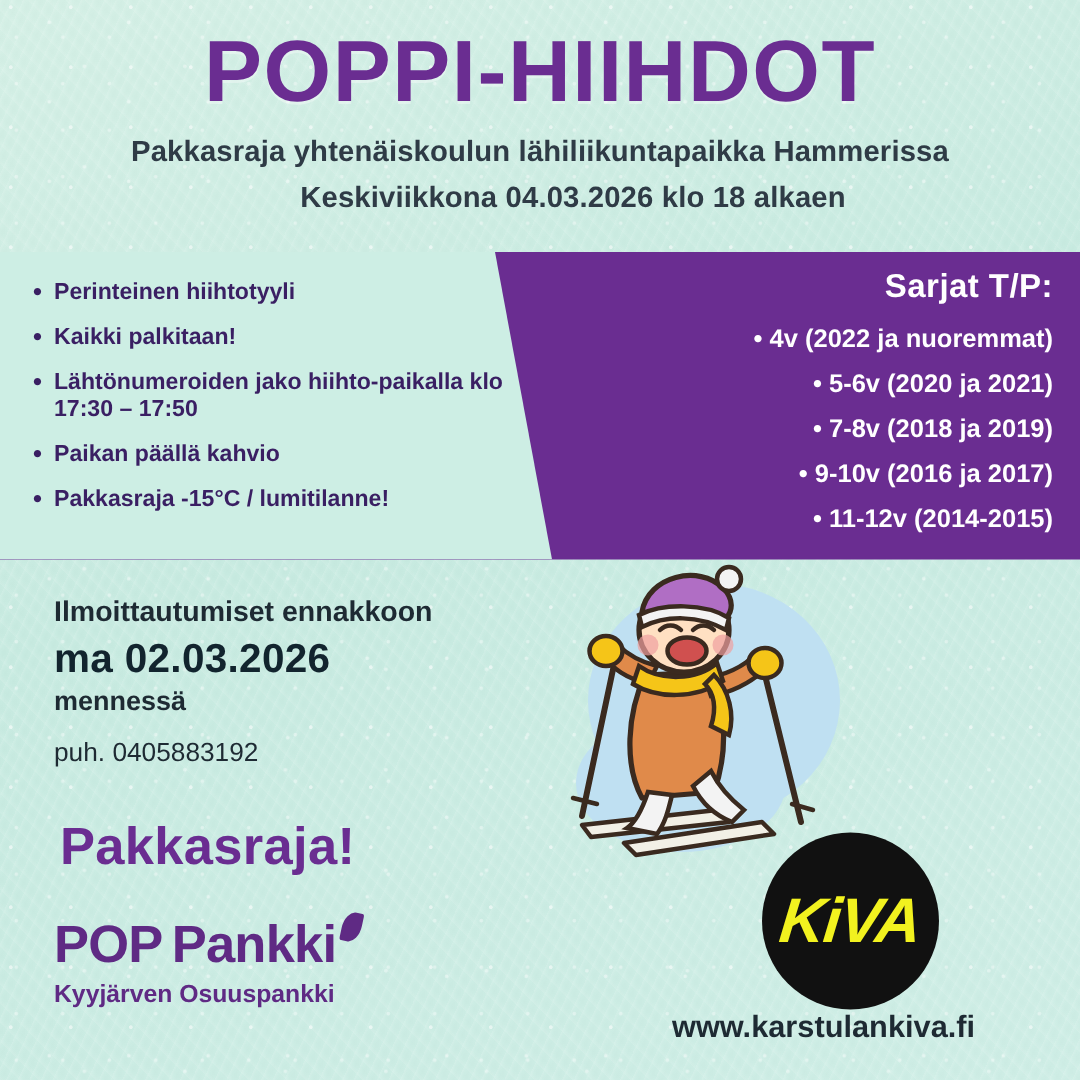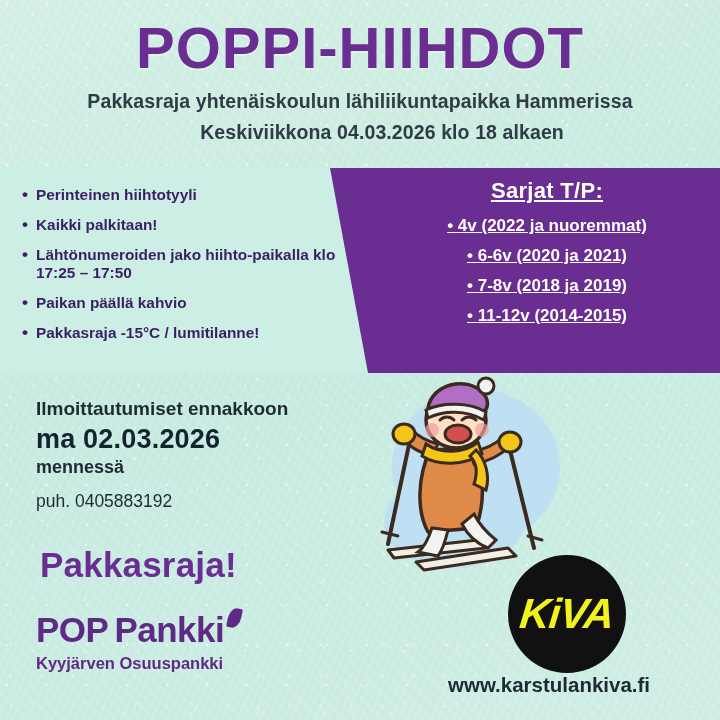--- a/index.html
+++ b/index.html
@@ -110,23 +110,22 @@
     color: #3a1f63;
     font-size: 17px;
   }
   ul.left-list { margin: 0; padding: 0; }
 
   .right-col {
     position: absolute;
     top: 178px;
     left: 392px;
     width: 310px;
-    text-align: center;
+    text-align: right;
     color: #ffffff;
-    text-decoration: underline;
   }
   .right-title {
     font-size: 22px;
     font-weight: 800;
     margin-bottom: 12px;
     letter-spacing: 0.3px;
   }
   .right-col ul { margin: 0; padding: 0; }
   .right-col li {
     list-style: none;
@@ -265,31 +264,32 @@
     <div class="subtitle1">Pakkasraja yhtenäiskoulun lähiliikuntapaikka Hammerissa</div>
     <div class="subtitle2">Keskiviikkona 04.03.2026 klo 18 alkaen</div>
   </div>
 
   <div class="band"></div>
   <div class="band-left"></div>
 
   <ul class="left-list">
     <li>Perinteinen hiihtotyyli</li>
     <li>Kaikki palkitaan!</li>
-    <li>Lähtönumeroiden jako hiihto-paikalla klo 17:25 – 17:50</li>
+    <li>Lähtönumeroiden jako hiihto-paikalla klo 17:30 – 17:50</li>
     <li>Paikan päällä kahvio</li>
     <li>Pakkasraja -15°C / lumitilanne!</li>
   </ul>
 
   <div class="right-col">
     <div class="right-title">Sarjat T/P:</div>
     <ul>
       <li>4v (2022 ja nuoremmat)</li>
-      <li>6-6v (2020 ja 2021)</li>
+      <li>5-6v (2020 ja 2021)</li>
       <li>7-8v (2018 ja 2019)</li>
+      <li>9-10v (2016 ja 2017)</li>
       <li>11-12v (2014-2015)</li>
     </ul>
   </div>
 
   <div class="info">
     <div class="info-line1">Ilmoittautumiset ennakkoon</div>
     <div class="info-date">ma 02.03.2026</div>
     <div class="info-line3">mennessä</div>
     <div class="info-phone">puh. 0405883192</div>
   </div>

